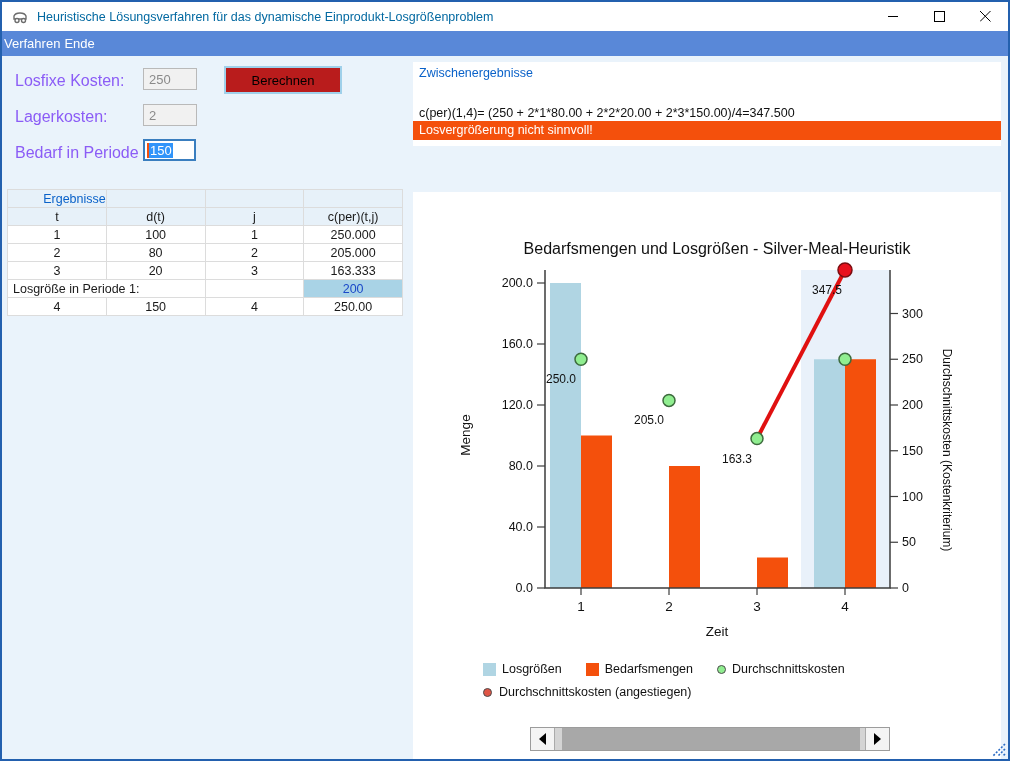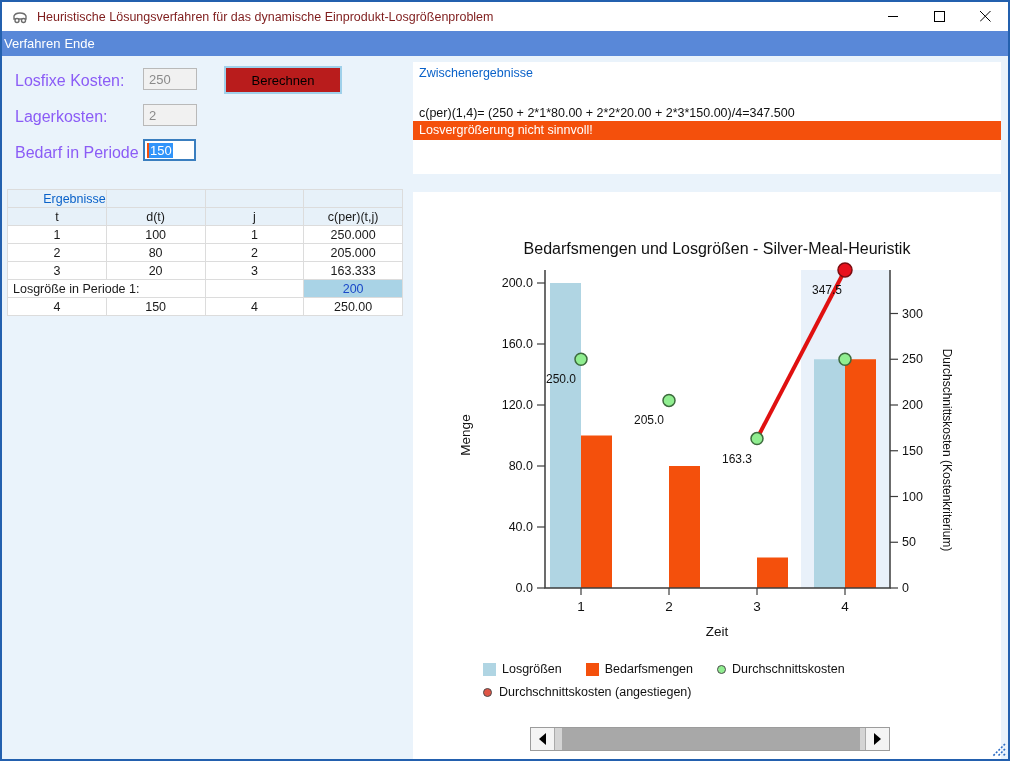--- a/index.html
+++ b/index.html
@@ -4,21 +4,21 @@
 <style>
   * { margin:0; padding:0; box-sizing:border-box; }
   html,body { width:1010px; height:761px; overflow:hidden;
     font-family:"Liberation Sans", sans-serif; background:#eaf3fb; }
 
   
   #window { position:absolute; inset:0; background:#eaf3fb; }
   #win-border { position:absolute; inset:0; border:2px solid #2360ae; pointer-events:none; z-index:50; }
   #titlebar { position:absolute; left:2px; top:2px; right:2px; height:29px; background:#ffffff;
     display:flex; align-items:center; }
-  #titlebar .title { font-size:12.5px; color:#7f1d1d; margin-left:8px; white-space:nowrap; }
+  #titlebar .title { font-size:12.5px; color:#0369a1; margin-left:8px; white-space:nowrap; }
   #app-icon { width:18px; height:18px; margin-left:9px; flex:0 0 auto; }
   .winbtns { position:absolute; right:0; top:0; height:29px; display:flex; }
   .winbtn { width:46px; height:29px; display:flex; align-items:center; justify-content:center; }
   #menubar { position:absolute; left:2px; top:31px; right:2px; height:25px; background:#5988d8;
     display:flex; align-items:center; }
   .menu-item { color:#ffffff; font-size:13px; padding:0 2px; height:25px; line-height:25px; }
 
   
   .fld-label { position:absolute; font-size:16px; color:#8b5cf6; white-space:nowrap; }
   .tbox { position:absolute; font-size:13px; display:flex; align-items:center; }
@@ -34,21 +34,21 @@
   #results { position:absolute; left:7px; top:189px; border-collapse:collapse; table-layout:fixed;
     width:396px; font-size:12.5px; color:#1a1a1a; background:#fff; }
   #results td { border:1px solid #dcdcdc; height:18px; text-align:center; overflow:hidden;
     white-space:nowrap; }
   #results tr.hdr td { background:#e7f1f9; }
   #results td.left { text-align:left; padding-left:5px; }
   #results td.blue { color:#0a62c9;text-align:right; }
   #results td.hl { background:#a9d3e6; color:#1b49c8; }
 
   
-  #info-box { position:absolute; left:413px; top:62px; width:588px; height:112px; background:#fff; }
+  #info-box { position:absolute; left:413px; top:62px; width:588px; height:84px; background:#fff; }
   #info-box .t { position:absolute; left:6px; font-size:12.5px; white-space:nowrap; }
   #warn-banner { position:absolute; left:0; top:59px; width:100%; height:19px; background:#f4500c;
     color:#ffffff; font-size:12.5px; line-height:19px; padding-left:6px; }
   #chart-box { position:absolute; left:413px; top:192px; width:588px; height:638px; background:#fff; }
 
   
   .legend-row { position:absolute; left:70px; display:flex; align-items:center; gap:6px;
     font-size:12.5px; color:#111; white-space:nowrap; }
   .lg-sq { width:13px; height:13px; display:inline-block; }
   .lg-circ { width:9px; height:9px; border-radius:50%; display:inline-block; border:1.5px solid #4c4c4c; }

